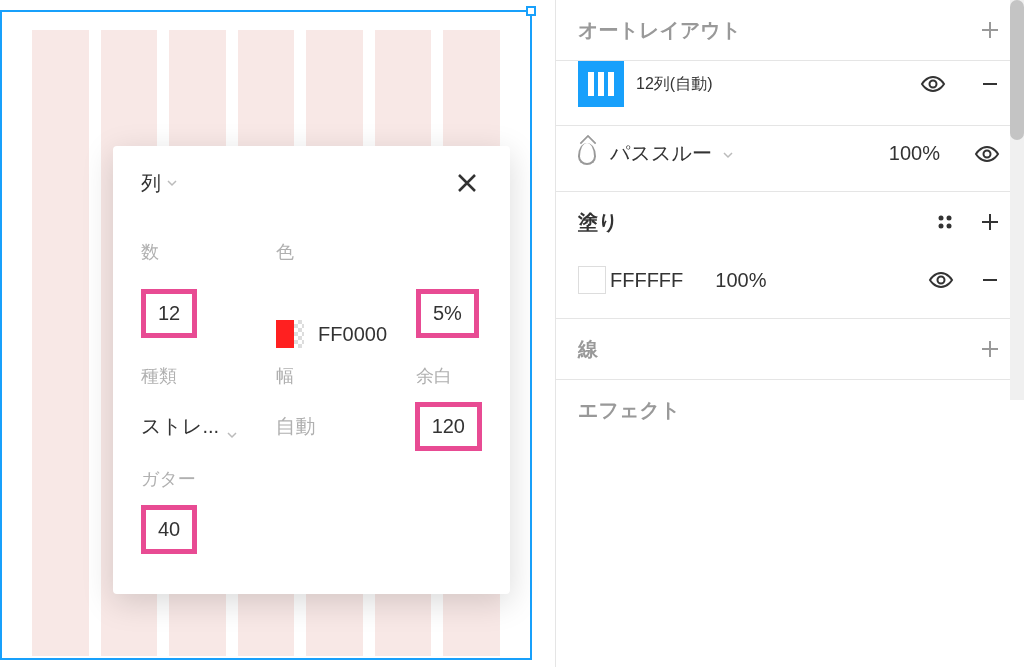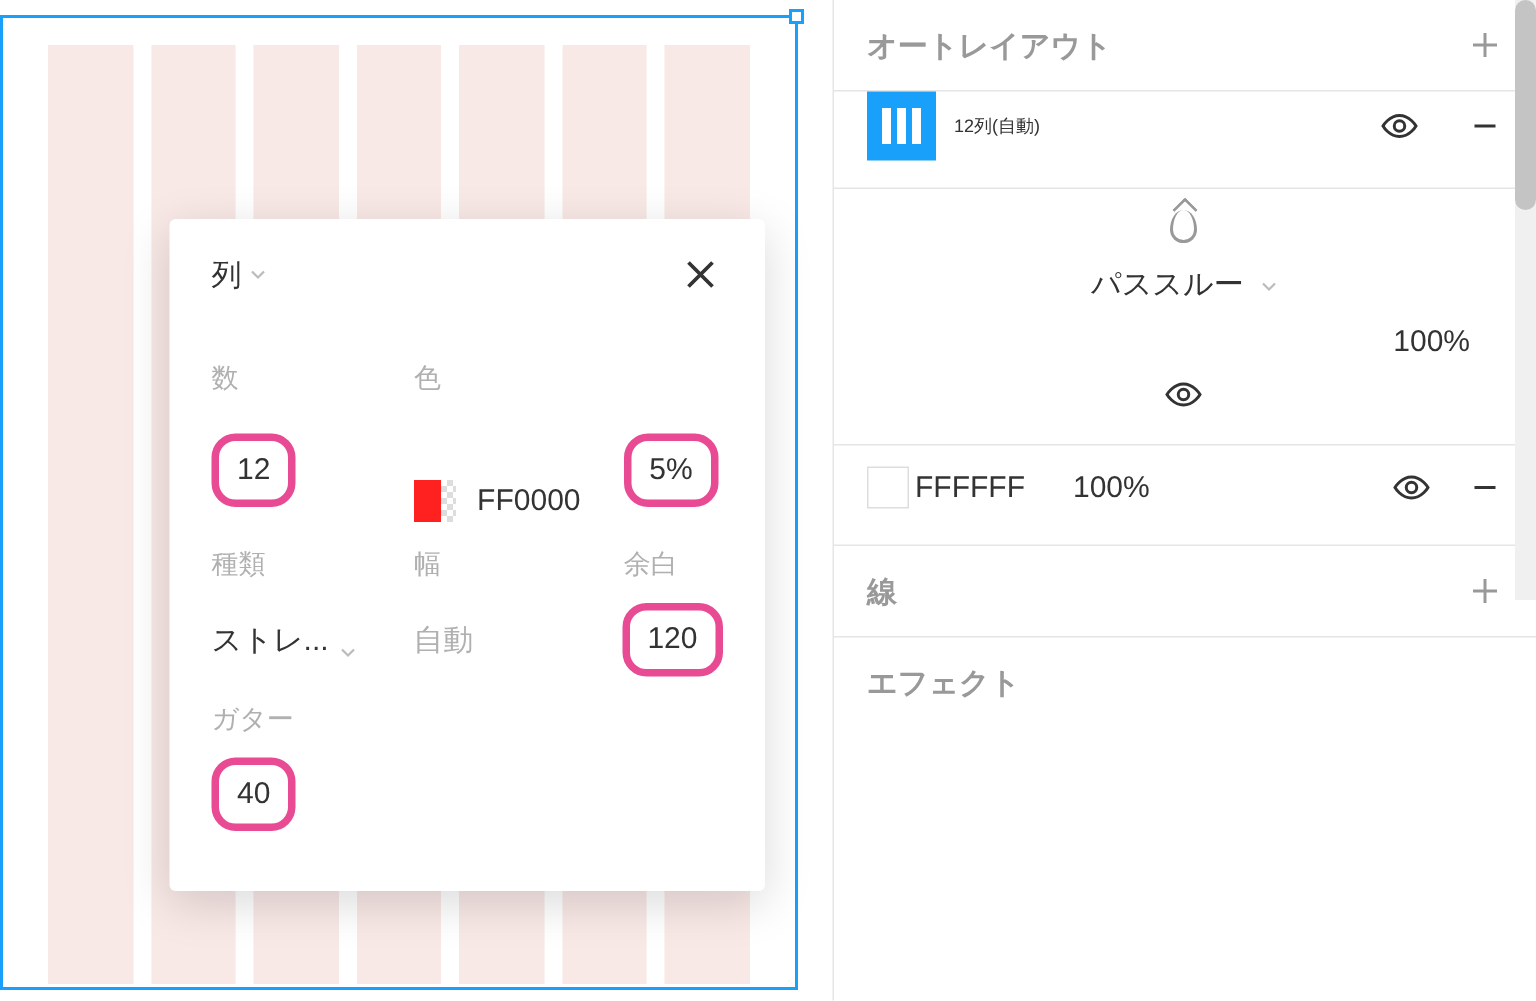--- a/index.html
+++ b/index.html
@@ -121,21 +121,21 @@
     .pb-col3 { width: 70px; }
     
     .pb-value {
       font-size: 20px;
       color: #333;
     }
     
     .highlight {
       display: inline-block;
       border: 5px solid #e84b93;
-      border-radius: 16px;
+      border-radius: 0;
       padding: 8px 12px;
       font-size: 20px;
       color: #333;
       min-width: 44px;
       text-align: left;
     }
     
     .swatch-red {
       display: inline-block;
       width: 28px;
@@ -242,31 +242,30 @@
       padding: 0 10px;
     }
     
     .grid-icon-bar {
       width: 6px;
       height: 24px;
       background: #fff;
     }
     
     .grid-item-label {
-      font-size: 12px;
+      font-size: 16px;
       color: #333;
       flex: 1;
     }
     
     .layer-row {
       display: flex;
       align-items: center;
       padding: 14px 24px 24px 22px;
       gap: 14px;
-      flex-direction: column;
     }
     
     .blend-icon {
       width: 18px;
       height: 22px;
       border: 2px solid #999;
       border-radius: 50% 50% 50% 50% / 60% 60% 40% 40%;
       border-top: none;
       position: relative;
     }
@@ -461,20 +460,38 @@
       <div class="icon-btn">
         <svg width="26" height="18" viewBox="0 0 26 18">
             <path d="M13 2 C6 2 2 9 2 9 S6 16 13 16 S24 9 24 9 S20 2 13 2 Z" stroke="#333" stroke-width="2" fill="none"></path>
             <circle cx="13" cy="9" r="3.5" stroke="#333" stroke-width="2" fill="none"></circle>
           </svg>
       </div>
     </div>
   </div>
 
   <div class="sp-section">
+    <div class="sp-row">
+      <div class="sp-title">塗り</div>
+      <div class="sp-actions">
+        <div class="icon-btn">
+          <svg width="18" height="18" viewBox="0 0 18 18">
+            <circle cx="5" cy="5" r="2.5" fill="#333"></circle>
+              <circle cx="13" cy="5" r="2.5" fill="#333"></circle>
+            <circle cx="5" cy="13" r="2.5" fill="#333"></circle>
+              <circle cx="13" cy="13" r="2.5" fill="#333"></circle>
+          </svg>
+        </div>
+        <div class="icon-btn">
+          <svg width="20" height="20" viewBox="0 0 20 20">
+              <path d="M10 2 V18 M2 10 H18" stroke="#333" stroke-width="2"></path>
+            </svg>
+        </div>
+      </div>
+    </div>
     <div class="fill-row">
       <div class="fill-swatch"></div>
       <span class="pb-value">FFFFFF</span>
       <span class="pb-value" style="margin-left:28px;">100%</span>
       <div style="flex:1"></div>
       <div class="icon-btn" style="margin-right:22px;">
         <svg width="26" height="18" viewBox="0 0 26 18">
             <path d="M13 2 C6 2 2 9 2 9 S6 16 13 16 S24 9 24 9 S20 2 13 2 Z" stroke="#333" stroke-width="2" fill="none"></path>
             <circle cx="13" cy="9" r="3.5" stroke="#333" stroke-width="2" fill="none"></circle>
           </svg>

